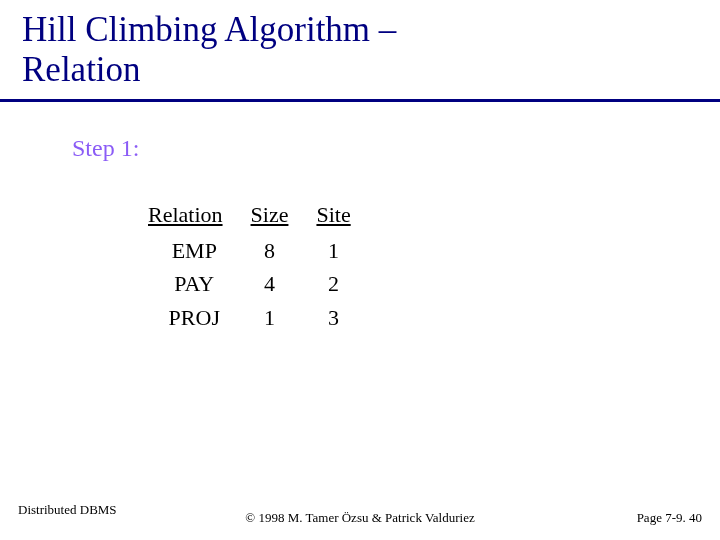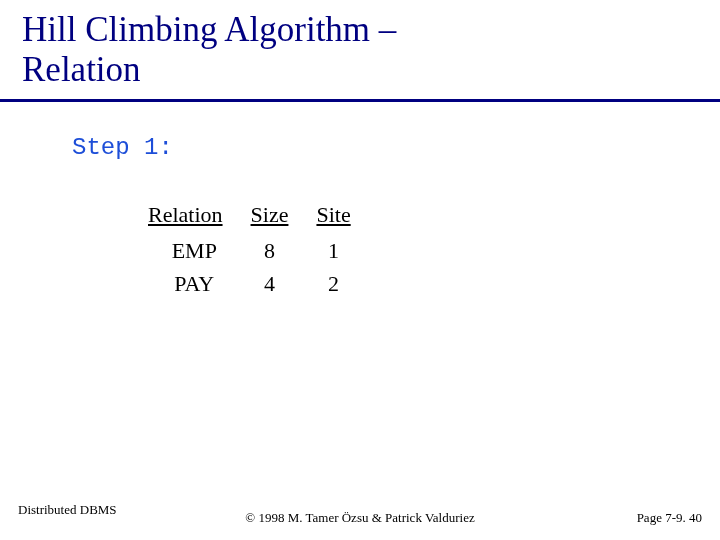--- a/index.html
+++ b/index.html
@@ -31,22 +31,21 @@
     border-top: 3px solid #000080;
     margin: 8px 0 0 0;
     width: 100%;
   }
   .body {
     padding: 30px 40px 0 72px;
     font-size: 24px;
     line-height: 1.35;
   }
   .step-label {
-    color: #1d4ed8;
-    font-family: Liberation Mono, monospace;
+    color: #8b5cf6;
   }
   .step-desc {
     padding-left: 24px;
   }
   .table-wrap {
     margin-top: 36px;
     margin-left: 76px;
   }
   table.data {
     border-collapse: collapse;
@@ -116,20 +115,25 @@
         <tr>
           <td class="rel">EMP</td>
           <td class="num">8</td>
           <td class="num">1</td>
         </tr>
         <tr>
           <td class="rel">PAY</td>
           <td class="num">4</td>
           <td class="num">2</td>
         </tr>
+        <tr>
+          <td class="rel">PROJ</td>
+          <td class="num">1</td>
+          <td class="num">3</td>
+        </tr>
       </tbody>
         </table>
     </div>
   </div>
 
   <div class="footer">
     <span class="left">Distributed DBMS</span>
     <span class="center">© 1998 M. Tamer Özsu &amp; Patrick Valduriez</span>
     <span class="right">Page 7-9. 40</span>
   </div>

